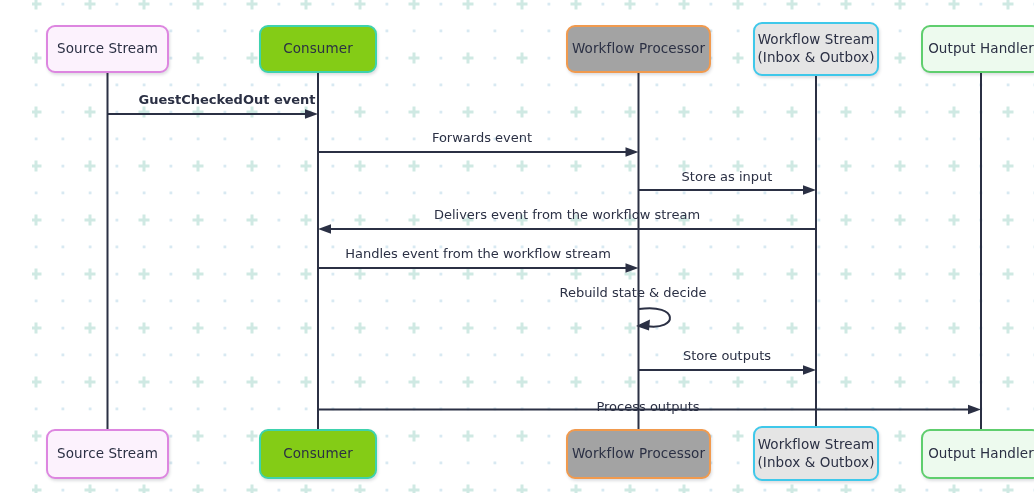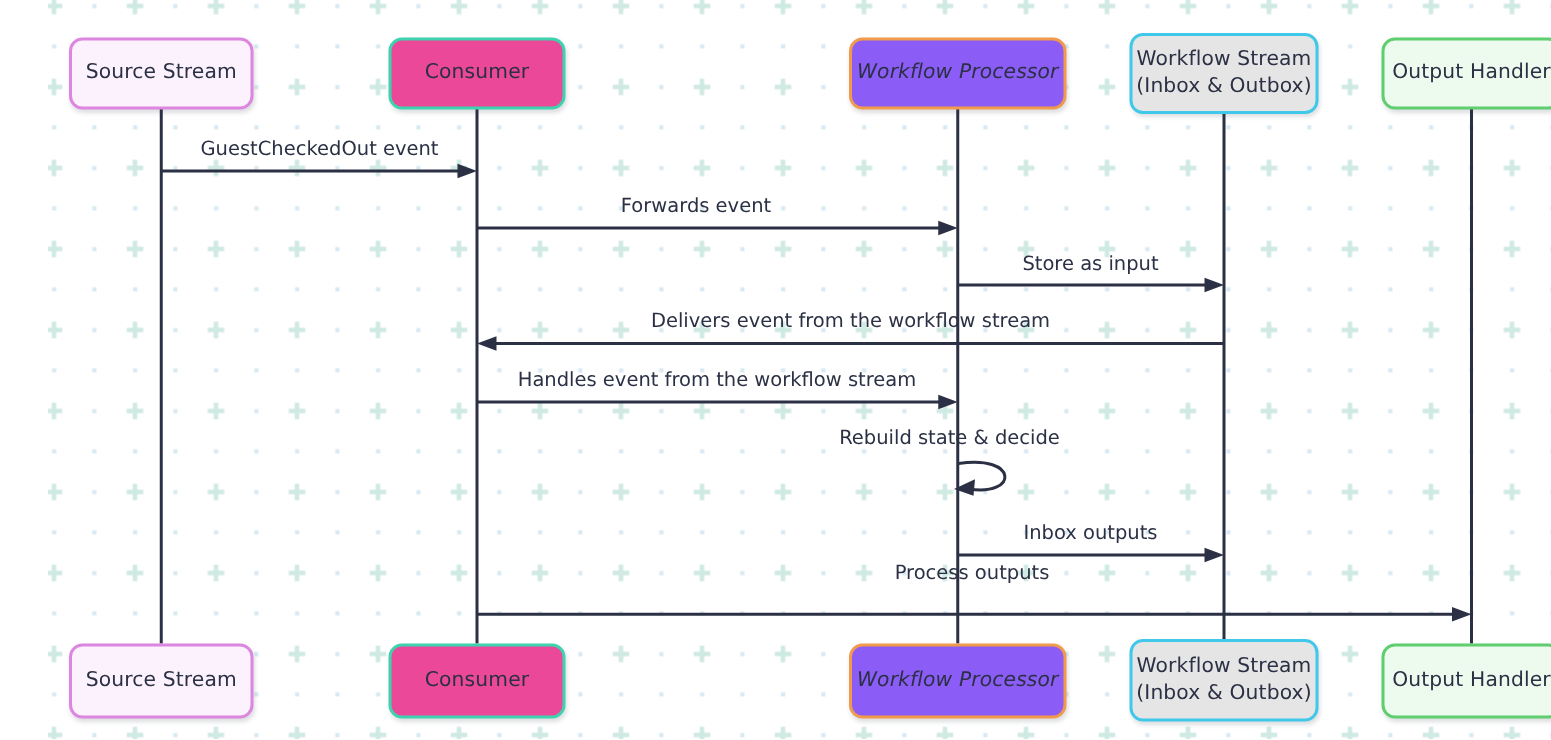--- a/index.html
+++ b/index.html
@@ -29,22 +29,22 @@
     border: 2px solid #999;
     border-radius: 9px;
     background: #fff;
     box-shadow: 1px 2px 3px rgba(43,48,68,0.16);
     font-size: 13.5px;
     line-height: 1.3;
     letter-spacing: 0.1px;
     z-index: 3;
   }
   .a-ss { border-color: #dd86e0; background: #fcf2fd; }
-  .a-co { border-color: #3ed2ae; background: #ec4899; }
-  .a-wp { border-color: #f19a4e; background: #8b5cf6; font-style: italic; }
+  .a-co { border-color: #3ed2ae; background: #84cc16; }
+  .a-wp { border-color: #f19a4e; background: #a3a3a3; }
   .a-ws { border-color: #3fc8ea; background: #e5e5e5; }
   .a-oh { border-color: #5fce6e; background: #edfaee; }
   .msg {
     position: absolute;
     transform: translateX(-50%);
     white-space: nowrap;
     font-size: 13px;
     color: #2b3044;
     z-index: 2;
   }
@@ -126,22 +126,22 @@
   <div class="actor a-wp" style="left:534px; top:429px; width:145px; height:50px;">
     <span>Workflow Processor</span>
   </div>
   <div class="actor a-ws" style="left:721px; top:426px; width:126px; height:55px;">
     <span><span>Workflow Stream</span><br><span>(Inbox &amp; Outbox)</span></span>
   </div>
   <div class="actor a-oh" style="left:889px; top:429px; width:120px; height:50px;">
     <span>Output Handler</span>
   </div>
 
-  <div class="msg" style="left:181px;   top:92px;">GuestCheckedOut event</div>
-  <div class="msg" style="left:432px;   top:130px;">Forwards event</div>
+  <div class="msg" style="left:195px;   top:92px;font-weight:bold;">GuestCheckedOut event</div>
+  <div class="msg" style="left:450px;   top:130px;">Forwards event</div>
   <div class="msg" style="left:695px;   top:169px;text-align:center;">Store as input</div>
   <div class="msg" style="left:446px;   top:246px;">Handles event from the workflow stream</div>
   <div class="msg" style="left:535px;   top:207px;">Delivers event from the workflow stream</div>
   <div class="msg" style="left:601px;   top:285px;">Rebuild state &amp; decide</div>
-  <div class="msg" style="left:695px;   top:348px;">Inbox outputs</div>
-  <div class="msg" style="left:616px;   top:375px;">Process outputs</div>
+  <div class="msg" style="left:695px;   top:348px;">Store outputs</div>
+  <div class="msg" style="left:616px;   top:399px;">Process outputs</div>
 
 </div>
 
 </body></html>

